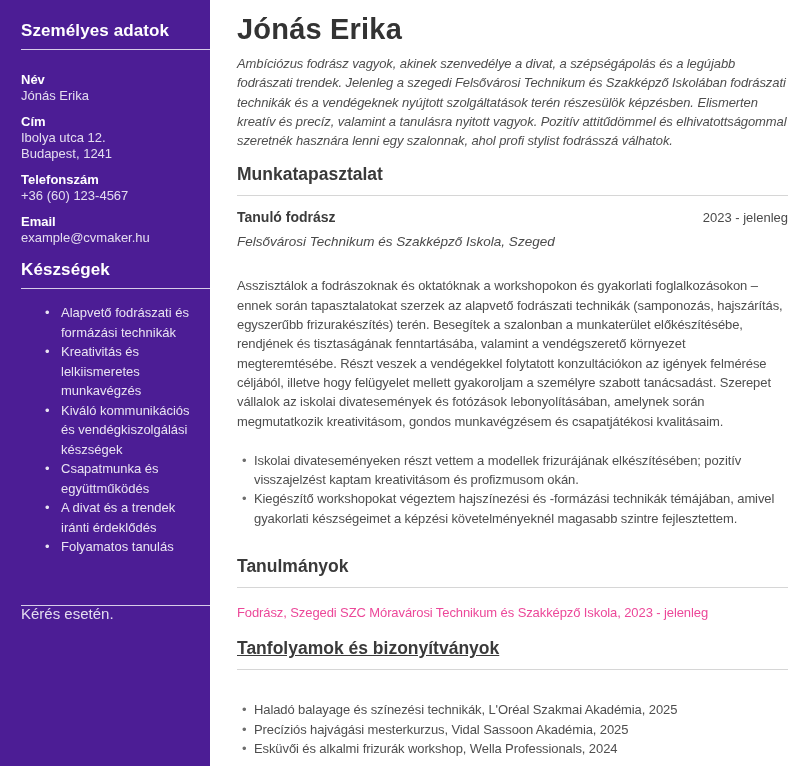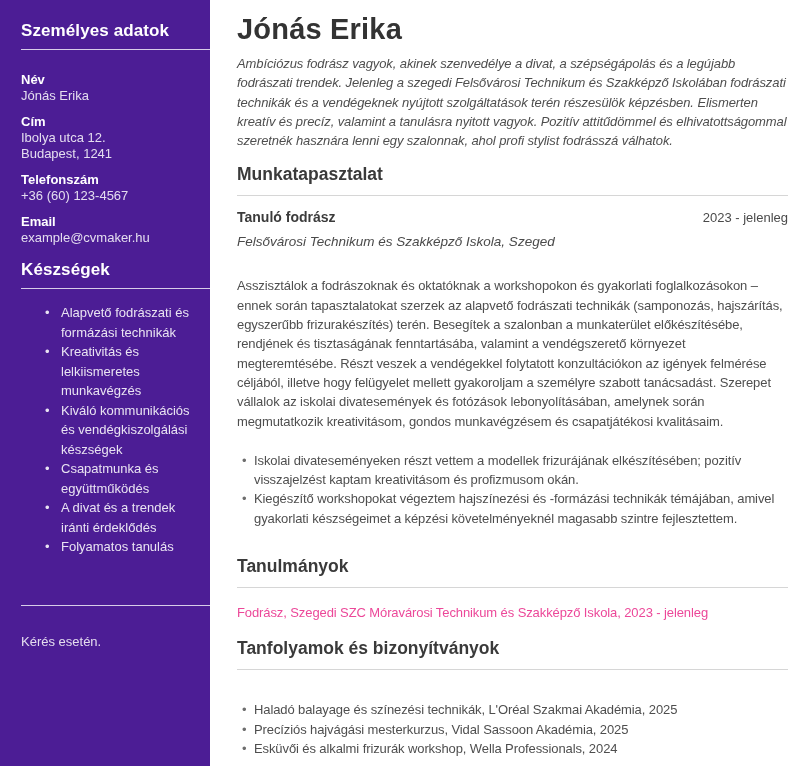--- a/index.html
+++ b/index.html
@@ -62,22 +62,22 @@
     color: rgba(255,255,255,0.88);
   }
   .side-list li::before {
     content: "•";
     position: absolute;
     left: 24px;
     color: rgba(255,255,255,0.88);
   }
   .references-section { margin-top: 48px; }
   .side-note {
-    margin-top: 28px;
-    font-size: 13px;
+    margin-top: 0;
+    font-size: 15px;
     line-height: 16px;
     color: rgba(255,255,255,0.85);
     padding-right: 24px;
   }
 
   
   .main {
     flex: 1 1 auto;
     padding: 12px 12px 0 27px;
     box-sizing: border-box;
@@ -100,21 +100,21 @@
     font-style: italic;
   }
   .main-heading {
     margin: 14px 0 0 0;
     font-size: 17.5px;
     line-height: 21px;
     font-weight: bold;
     color: #3a3a3a;
   }
   .main-heading.edu { margin-top: 28px; }
-  .main-heading.courses { margin-top: 16px; }
+  .main-heading.courses { margin-top: 16px; text-decoration: underline; }
   .main-divider {
     height: 1px;
     background: #d6d6d6;
     margin-top: 10px;
   }
   .job-header {
     display: flex;
     justify-content: space-between;
     align-items: baseline;
     margin-top: 12px;

